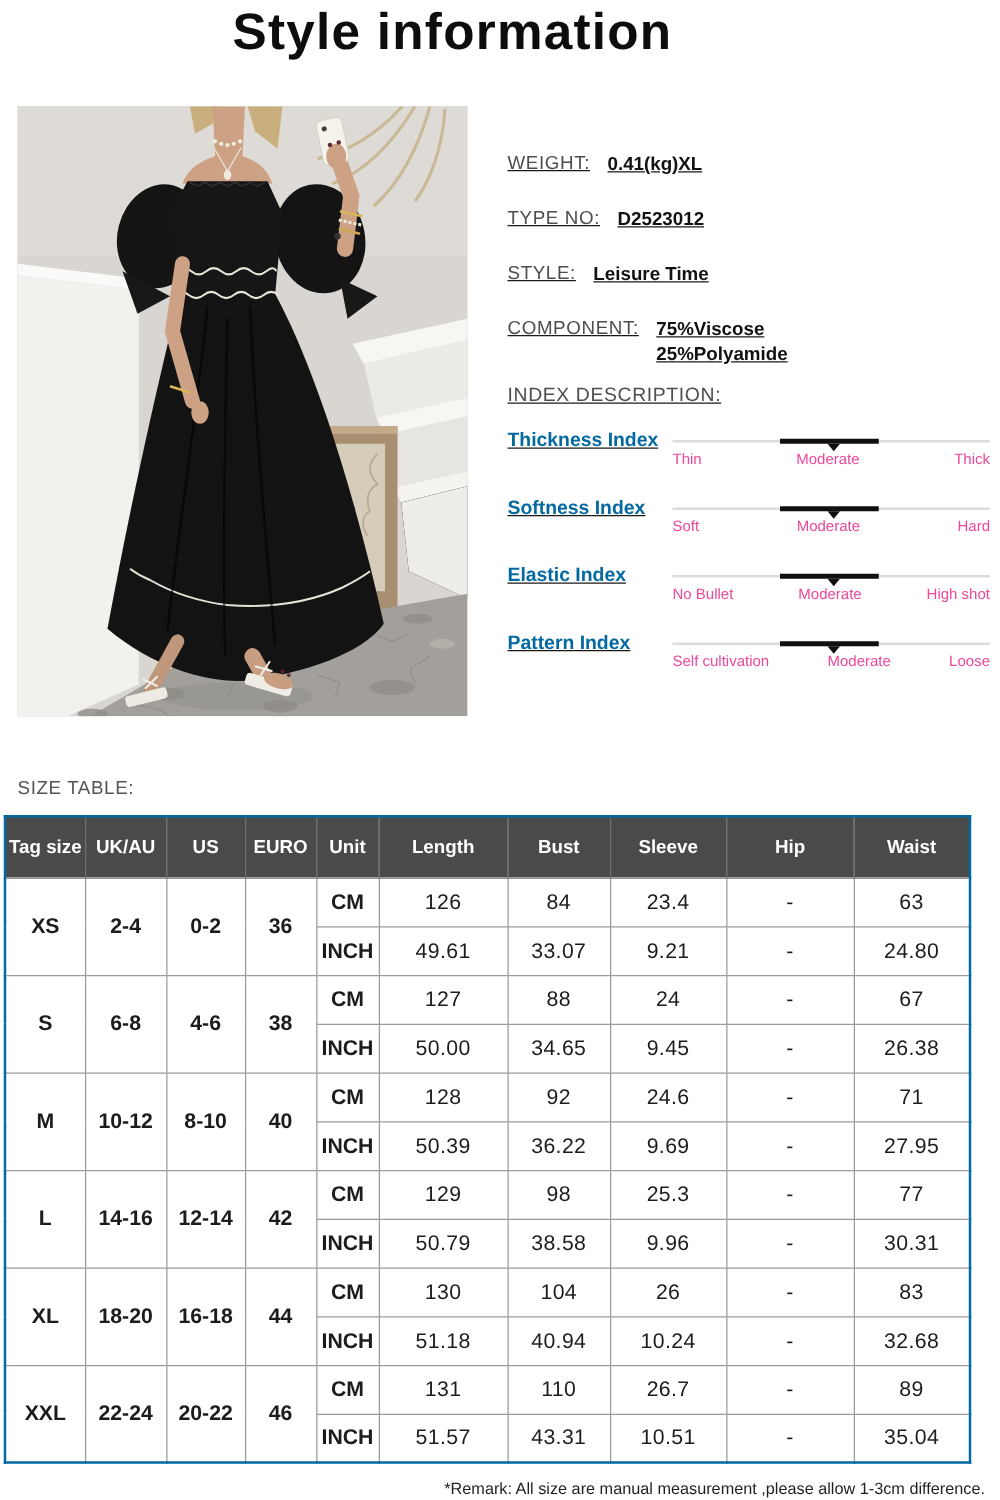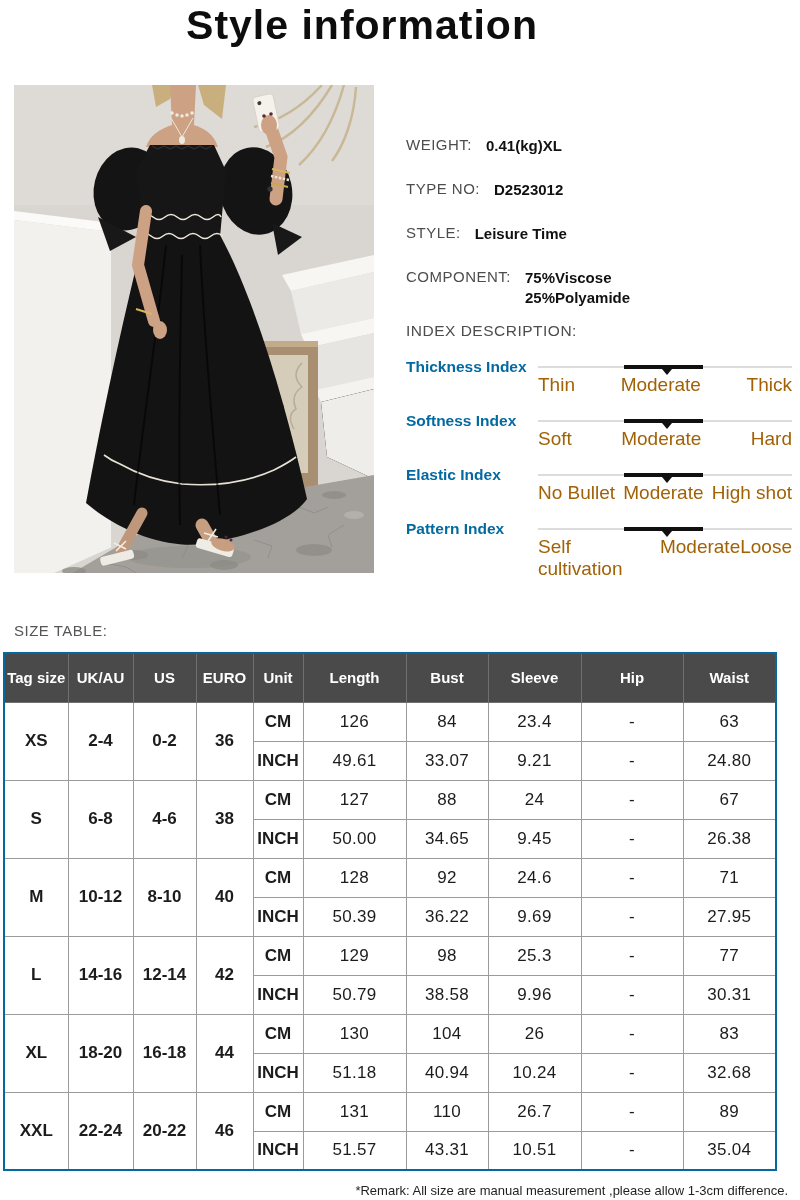--- a/index.html
+++ b/index.html
@@ -9,35 +9,35 @@
   
   .page-title { position:absolute; top:2px; left:0; width:724px; text-align:center;
     font-size:41px; font-weight:600; letter-spacing:1px; color:#0d0d0d; }
 
   
   .photo-box { position:absolute; left:14px; top:85px; width:360px; height:488px;
     overflow:hidden; background:#d9d6d1; }
   .photo-box svg { display:block; }
 
   
-  .details { position:absolute; left:406px; top:136px; width:386px; }
+  .details { position:absolute; left:406px; top:122px; width:386px;text-decoration:underline; }
   .d-row { display:flex; margin-bottom:24px; align-items:flex-start; }
   .d-label { font-size:15px; color:#4d4d4d; letter-spacing:.5px; white-space:nowrap; }
   .d-value { font-size:15px; font-weight:700; color:#111; margin-left:14px; line-height:20px; }
 
   .index-title { font-size:15.5px; color:#4d4d4d; letter-spacing:.5px; margin:14px 0 16px 0; }
   .idx-row { display:flex; height:54px; }
   .idx-label { width:132px; font-size:15.5px; font-weight:700; color:#0369a1; padding-top:2px; }
   .slider { position:relative; flex:1; height:54px; }
   .slider .track { position:absolute; top:10px; left:0; right:0; height:2px; background:#dcdcdc; }
   .slider .fill { position:absolute; top:9px; left:34%; width:31%; height:4px; background:#101010; }
   .slider .marker { position:absolute; top:13px; left:49%; width:0; height:0;
     border-left:5px solid transparent; border-right:5px solid transparent; border-top:6px solid #101010; }
   .slider .opts { position:absolute; top:18px; left:0; right:0; display:flex;
-    justify-content:space-between; font-size:19px; color:#a16207; }
+    justify-content:space-between; font-size:12px; color:#ec4899; }
 
   
   .size-label { position:absolute; left:14px; top:622px; font-size:15px; color:#555; letter-spacing:.5px;text-align:center; }
   table.size { position:absolute; left:3px; top:652px; width:772px;
     border-collapse:collapse; table-layout:fixed; border:2px solid #0369a1; }
   table.size th { background:#4a4a4a; color:#fff; font-size:15px; font-weight:700;
     height:49px; border:1px solid #6f6f6f; text-align:center; }
   table.size td { border:1px solid #9b9b9b; text-align:center; height:39px;
     font-size:17px; color:#1c1c1c; background:#fff; }
   td.c-tag { font-weight:700; font-size:18px; }

